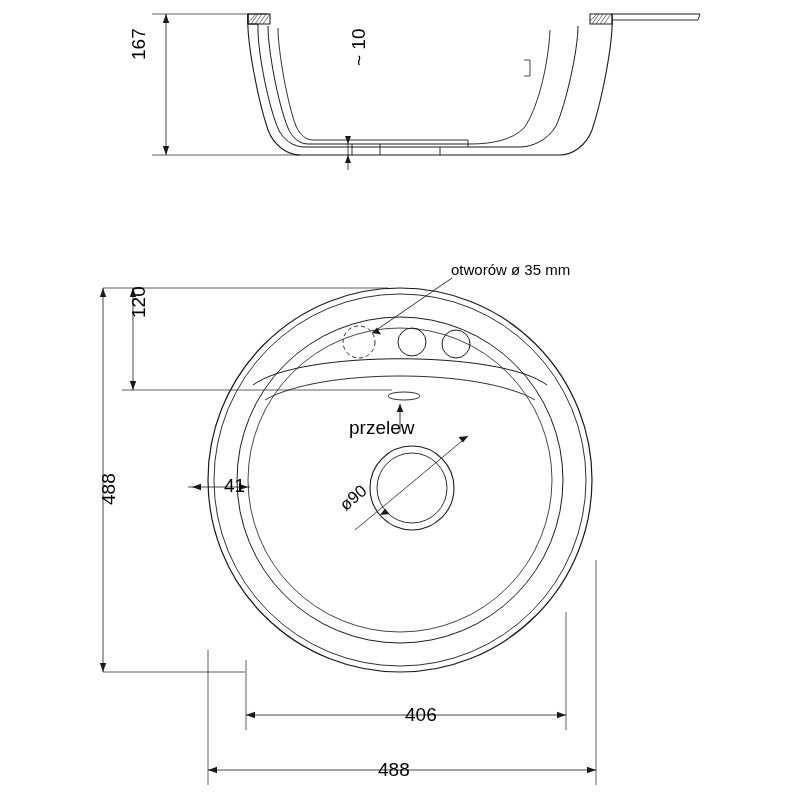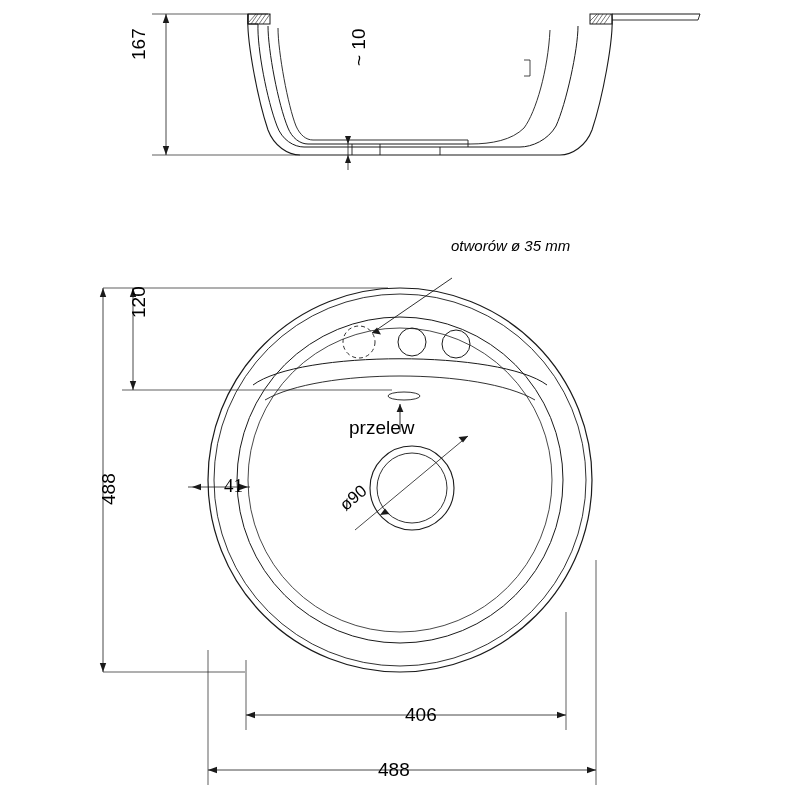--- a/index.html
+++ b/index.html
@@ -167,29 +167,29 @@
       </g>
 
     </g>
   </svg>
 
   <div class="lbl lbl-big lbl-rot" style="left:128px; top:60px; transform: rotate(-90deg); transform-origin: left top;">167</div>
 
   <div class="lbl lbl-big lbl-rot" style="left:348px; top:66px; transform: rotate(-90deg); transform-origin: left top;">~ 10</div>
 
 
-  <div class="lbl" style="left:451px; top:237px;font-style:italic;">otworów ø 35 mm</div>
+  <div class="lbl" style="left:451px; top:261px;">otworów ø 35 mm</div>
 
   <div class="lbl lbl-big lbl-rot" style="left:128px; top:318px; transform: rotate(-90deg); transform-origin: left top;">120</div>
 
   <div class="lbl lbl-big lbl-rot" style="left:98px; top:505px; transform: rotate(-90deg); transform-origin: left top;">488</div>
 
   <div class="lbl lbl-big" style="left:325px; top:417px;margin-left:24px;">przelew</div>
 
-  <div class="lbl lbl-big" style="left:224px; top:475px;font-family:Liberation Serif, serif;">41</div>
+  <div class="lbl lbl-big" style="left:224px; top:475px;">41</div>
 
   <div class="lbl lbl-rot" style="left:336px; top:500px; font-size:17px; transform: rotate(-40deg); transform-origin: left top;">ø90</div>
 
   <div class="lbl lbl-big" style="left:405px; top:704px;">406</div>
 
   <div class="lbl lbl-big" style="left:378px; top:759px;">488</div>
 
 </div>
 
 </body></html>

